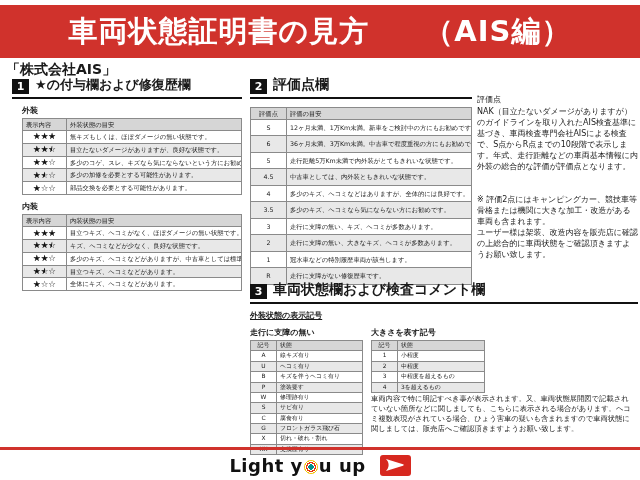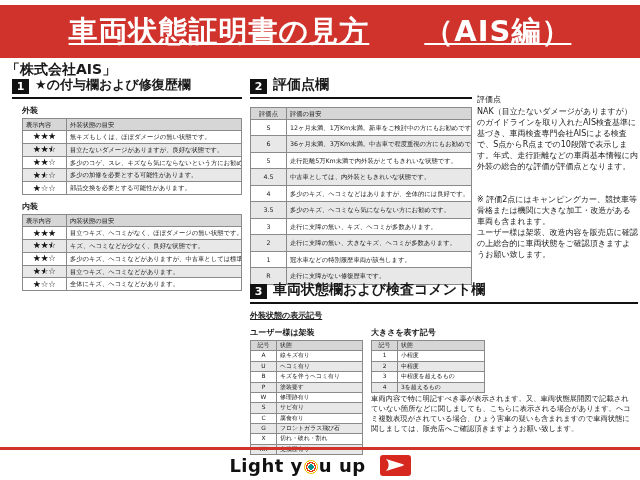--- a/index.html
+++ b/index.html
@@ -3,21 +3,21 @@
 <meta charset="utf-8">
 <style>
   html,body{margin:0;padding:0;}
   body{width:640px;height:480px;position:relative;background:#fff;
        font-family:"DejaVu Sans","Liberation Sans",sans-serif;color:#1a1a1a;overflow:hidden;}
   .abs{position:absolute;}
 
   
   .banner{top:5px;left:0;width:640px;height:53px;background:#d0322c;
           display:flex;align-items:center;justify-content:center;gap:55px;}
-  .banner span{color:#fff;font-weight:bold;font-size:29px;letter-spacing:1px;white-space:nowrap;text-decoration:underline;}
+  .banner span{color:#fff;font-weight:bold;font-size:29px;letter-spacing:1px;white-space:nowrap;}
   .company{top:61px;left:6px;font-size:14px;font-weight:bold;}
 
   
   .sec-head{display:flex;align-items:flex-end;gap:6px;border-bottom:2.5px solid #111;padding-bottom:3px;}
   .num{background:#111;color:#fff;font-weight:bold;min-width:17px;height:15px;
        display:flex;align-items:center;justify-content:center;font-size:11px;}
   .sec-title{font-weight:bold;font-size:13px;white-space:nowrap;}
   .sec-title.big{font-size:14px;}
 
   
@@ -230,21 +230,21 @@
 
 <div class="abs sec3">
   <div class="sec-head">
     <span class="num">3</span>
     <span class="sec-title big">車両状態欄および検査コメント欄</span>
   </div>
   <div class="subtitle">外装状態の表示記号</div>
 
   <div class="sec3-cols">
     <div class="colL">
-      <div class="tbl-label">ユーザー様は架装</div>
+      <div class="tbl-label">走行に支障の無い</div>
       <table>
         <colgroup>
             <col class="c1">
             <col>
           </colgroup>
         <thead>
             <tr>
           <th class="c-center">記号</th>
           <th>状態</th>
         </tr>

